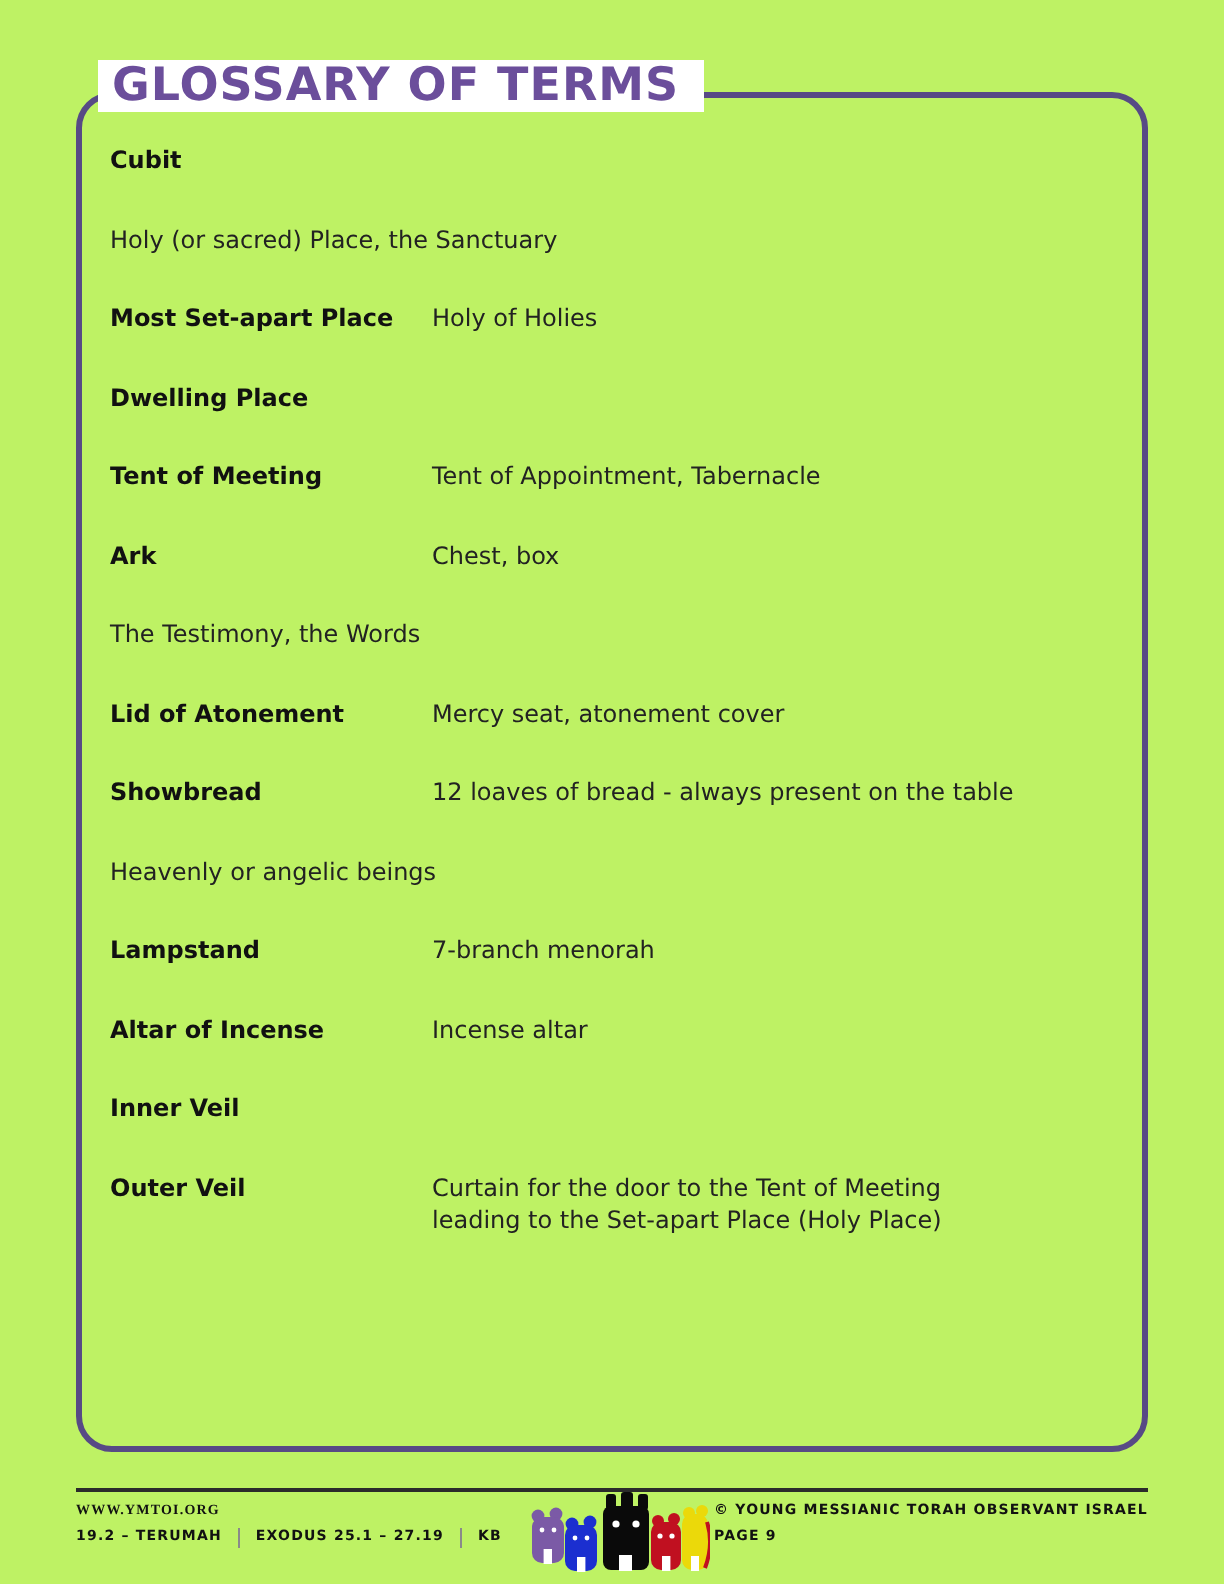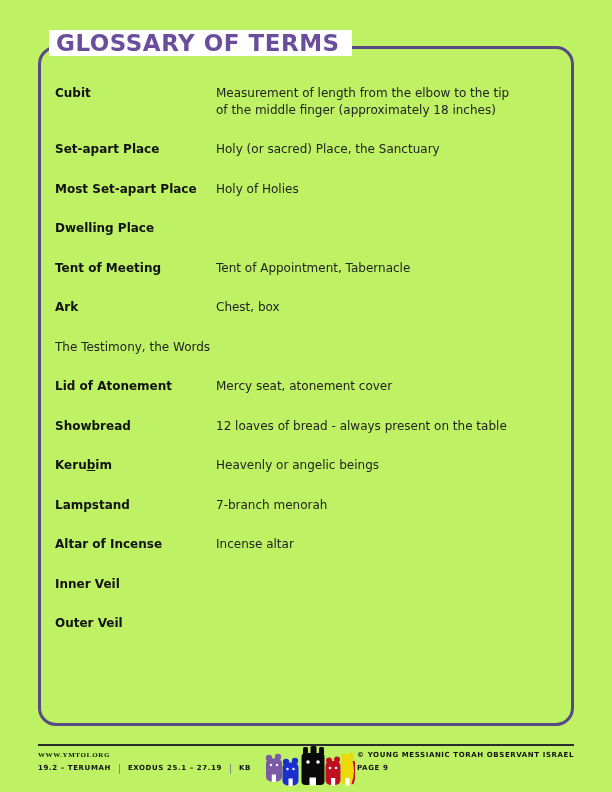--- a/index.html
+++ b/index.html
@@ -22,21 +22,21 @@
     border:3px solid var(--border-purple);border-radius:18px;
   }
   .page-title{
     position:absolute;left:49px;top:30px;
     font-size:23px;font-weight:800;letter-spacing:.5px;
     color:var(--accent-purple);background:#ffffff;
     padding:0 12px 0 7px;white-space:nowrap;
   }
 
   
-  .glossary{position:absolute;left:55px;top:85px;width:505px;}
+  .glossary{position:absolute;left:55px;top:72px;width:505px;}
   .row{display:flex;margin-bottom:23px;font-size:12px;line-height:16.5px;}
   .term{width:161px;font-weight:bold;color:#111;padding-right:6px;}
   .def{flex:1;color:#222;}
   .term .ul{text-decoration:underline;}
 
   
   .footer-rule{position:absolute;left:38px;top:744px;width:536px;height:1.5px;background:#2b2b2b;}
   .footer-left{position:absolute;left:38px;top:751px;font-size:7px;font-weight:700;letter-spacing:.6px;color:#111;}
   .footer-left .l1{margin-bottom:5px;font-family:Liberation Serif, serif;}
   .footer-line2{display:flex;align-items:flex-start;}
@@ -49,28 +49,23 @@
 <body>
 
 <div class="page">
 
   <div class="frame"></div>
   <h1 class="page-title">GLOSSARY OF TERMS</h1>
 
   <div class="glossary">
     <div class="row">
       <div class="term">Cubit</div>
-      <div class="def">
-          <div>Measurement of length from the elbow to the tip</div>
-          <div>of the middle finger (approximately 18 inches)</div>
-        </div>
-    </div>
-
-    <div class="row">
-      <div class="term">Set-apart Place</div>
+    </div>
+
+    <div class="row">
       <div class="def">
           <div>Holy (or sacred) Place, the Sanctuary</div>
         </div>
     </div>
 
     <div class="row">
       <div class="term">Most Set-apart Place</div>
       <div class="def">
           <div>Holy of Holies</div>
         </div>
@@ -108,21 +103,20 @@
     </div>
 
     <div class="row">
       <div class="term">Showbread</div>
       <div class="def">
           <div>12 loaves of bread - always present on the table</div>
         </div>
     </div>
 
     <div class="row">
-      <div class="term"><span>Keru</span><span class="ul">b</span><span>im</span></div>
       <div class="def">
           <div>Heavenly or angelic beings</div>
         </div>
     </div>
 
     <div class="row">
       <div class="term">Lampstand</div>
       <div class="def">
           <div>7-branch menorah</div>
         </div>
@@ -134,20 +128,24 @@
           <div>Incense altar</div>
         </div>
     </div>
 
     <div class="row">
       <div class="term">Inner Veil</div>
     </div>
 
     <div class="row">
       <div class="term">Outer Veil</div>
+      <div class="def">
+          <div>Curtain for the door to the Tent of Meeting</div>
+          <div>leading to the Set-apart Place (Holy Place)</div>
+        </div>
     </div>
   </div>
 
   <div class="footer-rule"></div>
 
   <div class="footer-left">
     <div class="l1">WWW.YMTOI.ORG</div>
     <div class="footer-line2">
       <span>19.2 – TERUMAH</span>
       <span class="sep"></span>

